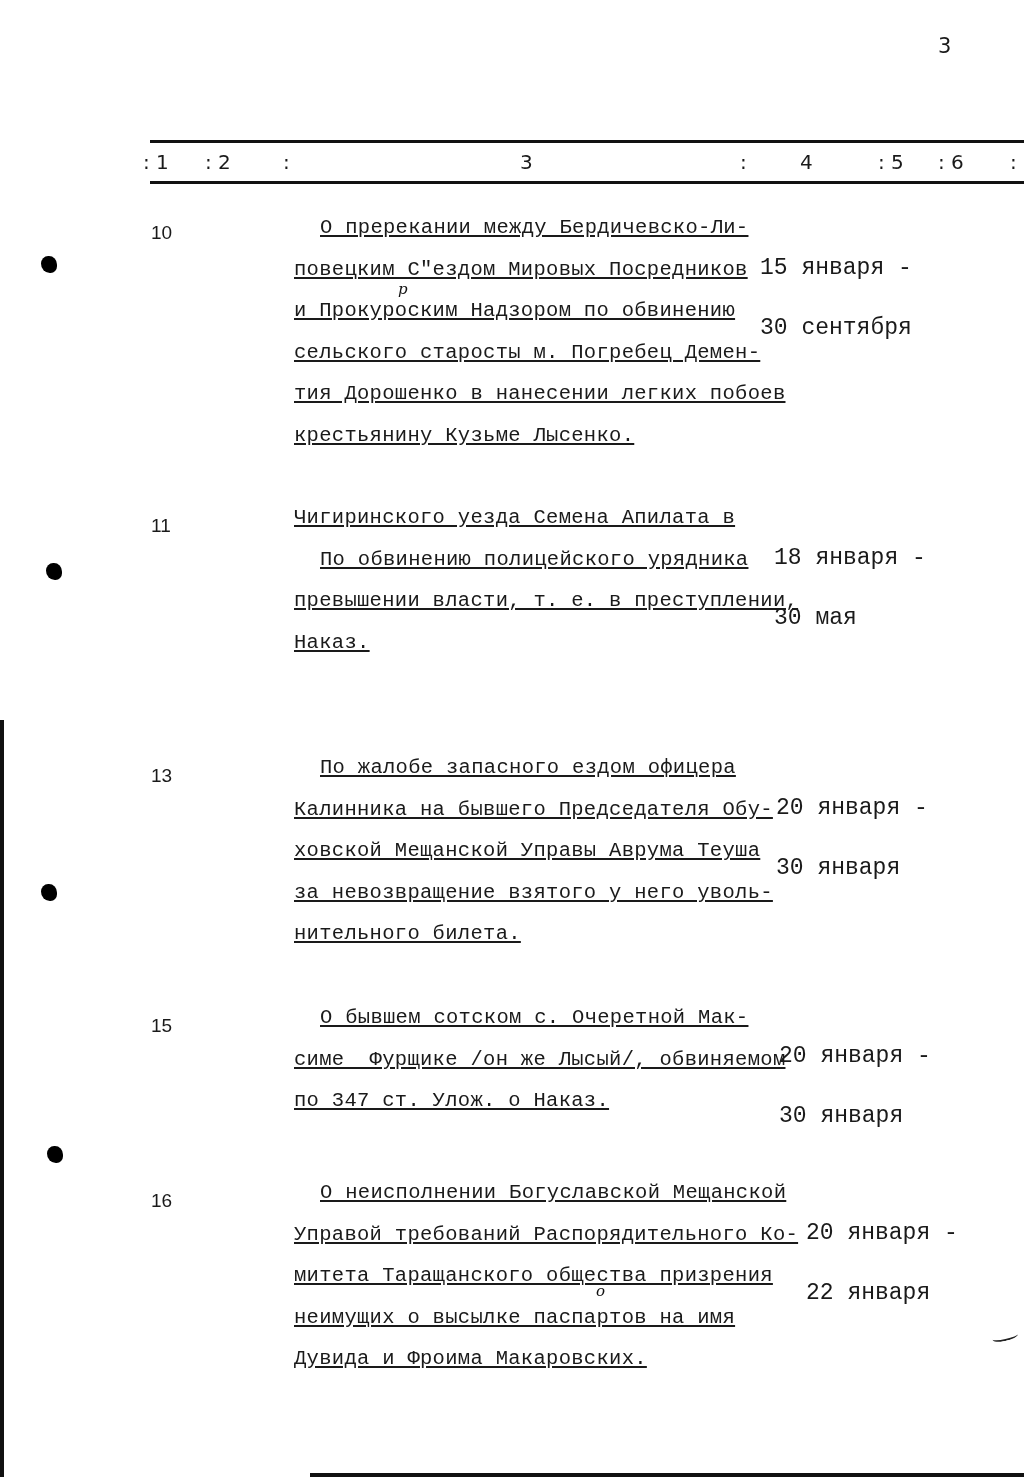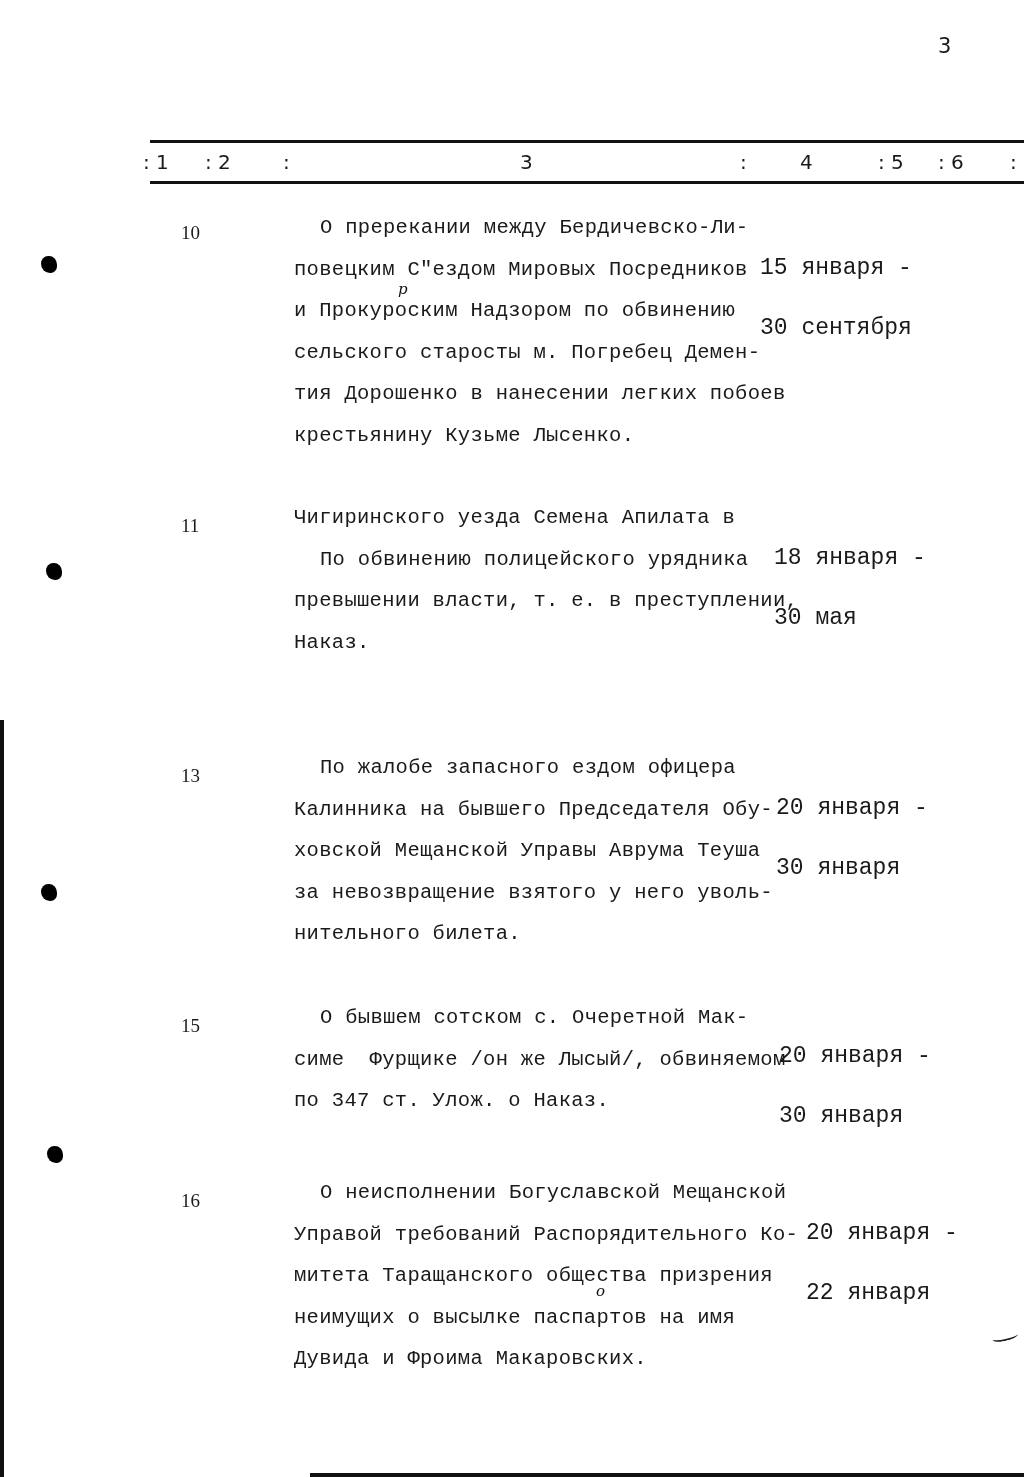--- a/index.html
+++ b/index.html
@@ -17,27 +17,27 @@
   }
   .rule.top { top: 140px; }
   .rule.bottom { top: 181px; }
   .header-row {
     position: absolute; top: 150px; left: 0; width: 1024px; height: 26px;
     font-family: "DejaVu Sans", sans-serif; font-size: 20px;
   }
   .header-row span { position: absolute; top: 0; }
   .row-num {
     position: absolute; left: 151px;
-    font-family: Liberation Serif, serif; font-size: 19px; margin-left: 30px;
+    font-family: Liberation Sans, sans-serif; font-size: 19px;
   }
   .desc {
     position: absolute; left: 294px; width: 520px;
     font-size: 20.5px; line-height: 41.5px; letter-spacing: 0.3px;
   }
-  .desc .line { display: block; white-space: pre; }
+  .desc .line { display: block; white-space: pre; text-decoration: underline; }
   .desc .line.indent { padding-left: 26px; }
   .dates {
     position: absolute; font-size: 23px; line-height: 20px;
     white-space: pre;
   }
   .dates .line { display: block; }
   .punch-hole {
     position: absolute; width: 16px; height: 17px; background: #000;
     border-radius: 45% 50% 40% 55%;
   }

